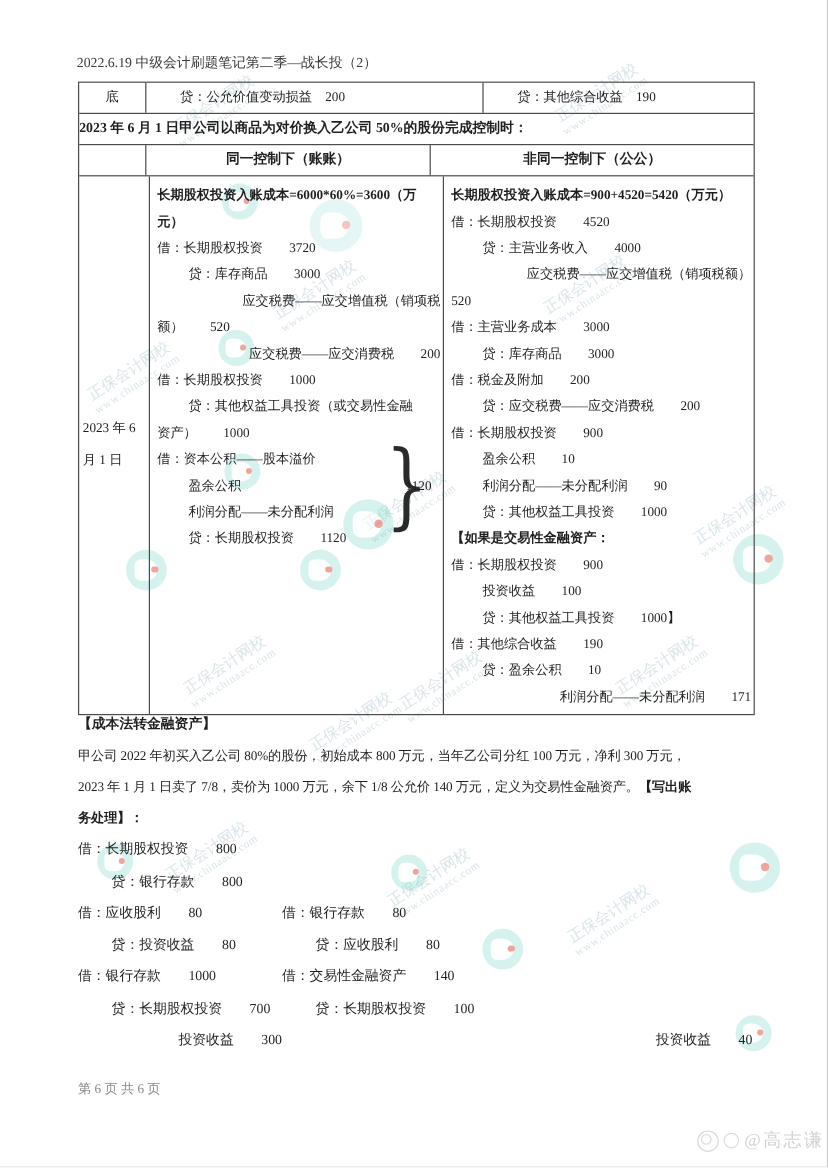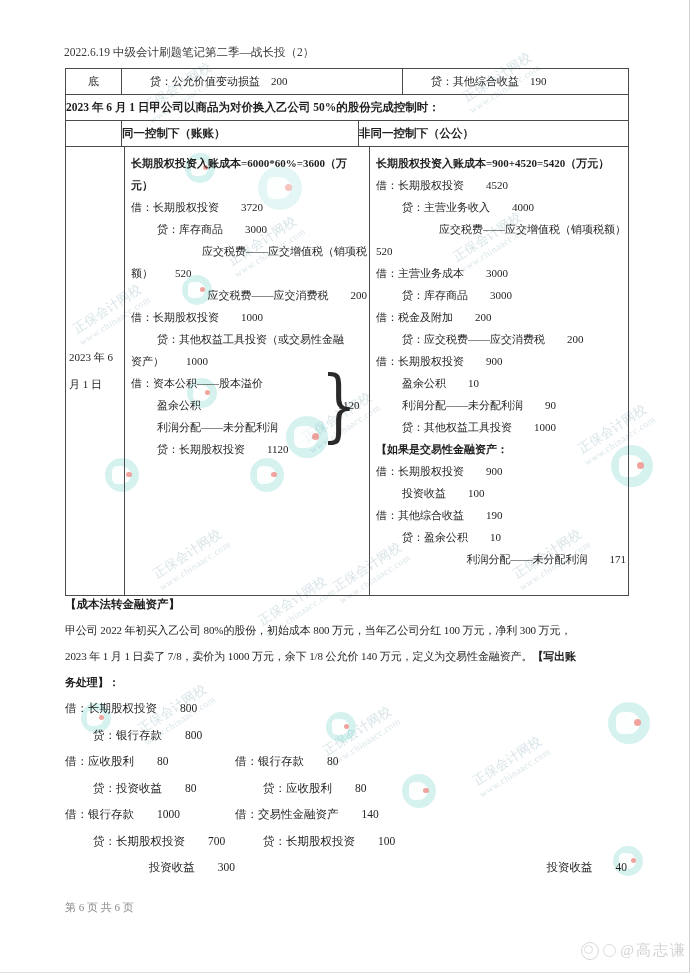--- a/index.html
+++ b/index.html
@@ -25,21 +25,21 @@
   .c{flex:0 0 auto;}
   .c + .c{border-left:1px solid #4b4b4b;}
   .c-lab{width:55px;}
   .r1 .c-mid1{width:252px;padding-left:28px;}
   .r1 .c-r1{flex:1 1 auto;padding-left:28px;}
   .r1,.r3{height:25px;line-height:24px;font-size:11px;white-space:pre;}
   .r1 .c-lab{text-align:center;}
   .r2{height:25px;line-height:24px;text-align:center;font-weight:bold;font-size:11.5px;white-space:pre;}
   .r3 .c-mid{width:236px;}
   .r3 .c-right{flex:1 1 auto;}
-  .hdr{font-weight:bold;font-size:11.5px;}
+  .hdr{text-align:center;font-weight:bold;font-size:11.5px;}
   .r4{min-height:448px;align-items:stretch;}
   .r4 .c-mid{width:236px;}
   .r4 .c-right{flex:1 1 auto;}
   .date{display:flex;flex-direction:column;justify-content:center;padding-left:3px;font-size:11px;line-height:27px;white-space:pre;}
   .cell{padding:5px 2px 0 6px;font-size:11px;}
   .line{line-height:22px;white-space:pre;}
   .in1{padding-left:26px;}
   .in2{padding-left:53px;text-align:right;}
   .b{font-weight:bold;}
   .brace-group{position:relative;}
@@ -206,20 +206,21 @@
             <div class="line in1">贷：库存商品　　3000</div>
             <div class="line">借：税金及附加　　200</div>
             <div class="line in1">贷：应交税费——应交消费税　　200</div>
             <div class="line">借：长期股权投资　　900</div>
             <div class="line in1">盈余公积　　10</div>
             <div class="line in1">利润分配——未分配利润　　90</div>
             <div class="line in1">贷：其他权益工具投资　　1000</div>
             <div class="line b">【如果是交易性金融资产：</div>
             <div class="line">借：长期股权投资　　900</div>
             <div class="line in1">投资收益　　100</div>
+            <div class="line in1">贷：其他权益工具投资　　1000】</div>
             <div class="line">借：其他综合收益　　190</div>
             <div class="line in1">贷：盈余公积　　10</div>
             <div class="line in2">利润分配——未分配利润　　171</div>
           </div>
       </div>
     </div>
   </div>
 
   <div class="section z">
     <div class="sec-head">【成本法转金融资产】</div>

